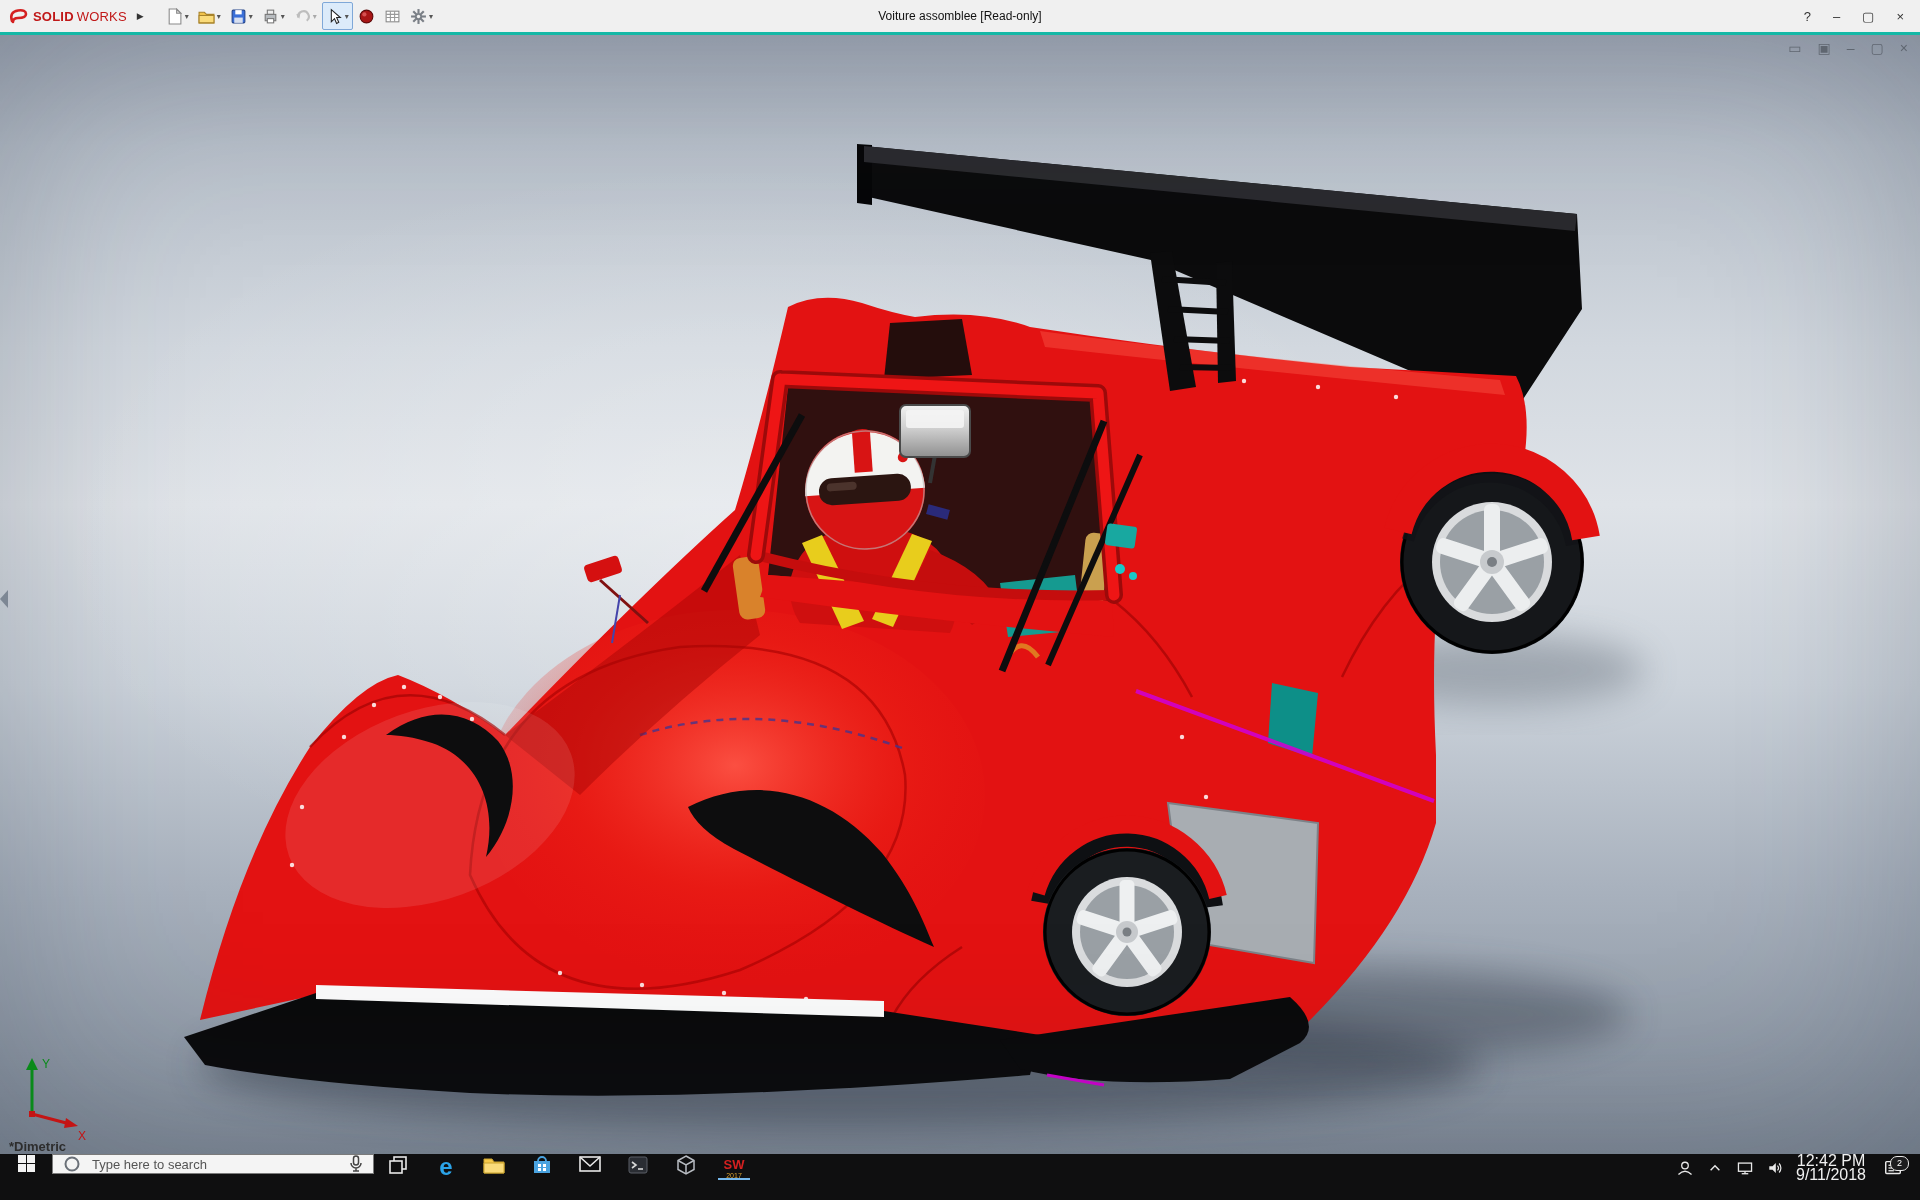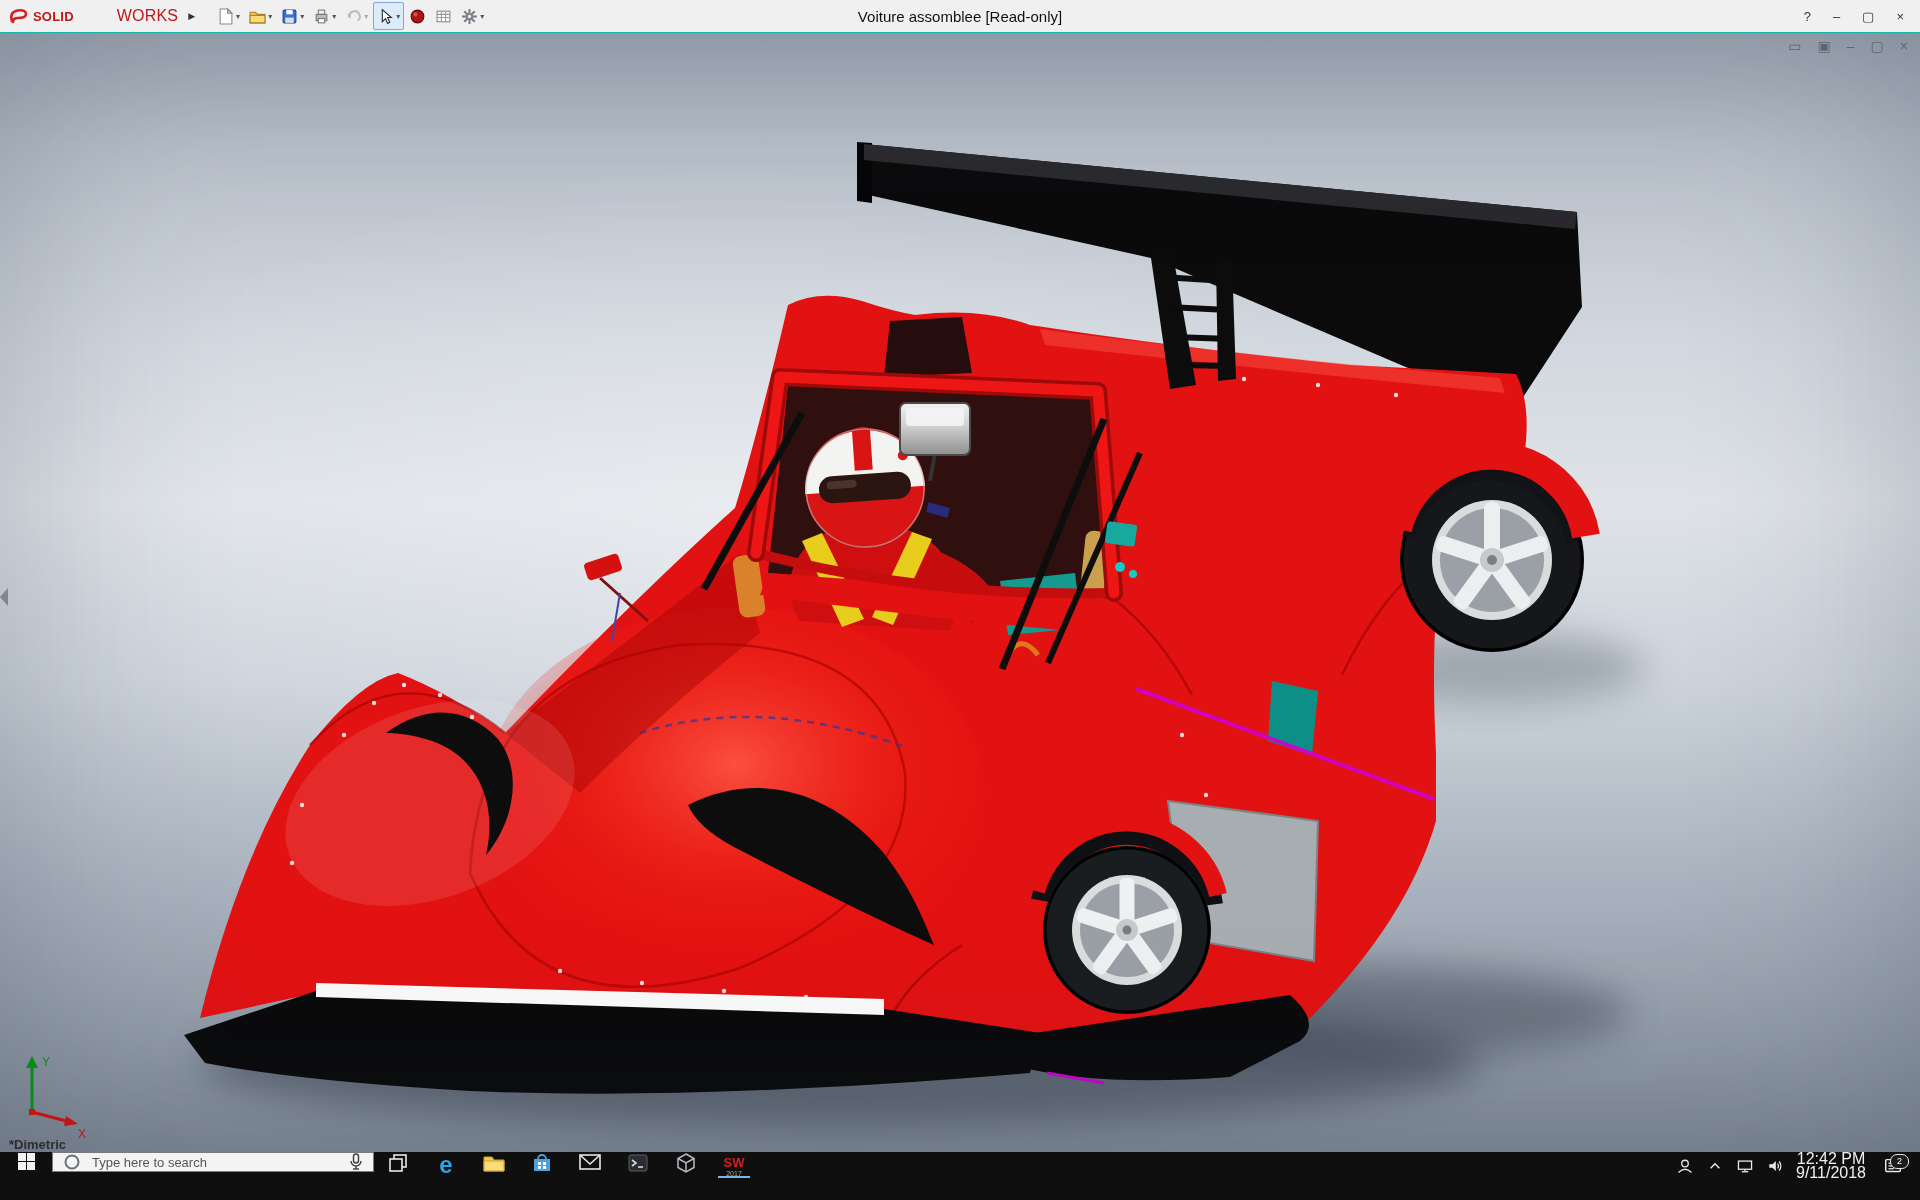--- a/index.html
+++ b/index.html
@@ -1,31 +1,31 @@
 <!DOCTYPE html>
 <html style="--car-red: #e31212; --car-red-dark: #a80404; --wing-black: #0b0b0c; --harness-yellow: #e8cd1c; --teal: #159a90; --magenta: #cf00cf; --orange-pad: #d9822b; --taskbar-bg: #0f0f10; --titlebar-bg: #f0f0f0; --accent-blue: #2ba3e8;"><head>
 <meta charset="utf-8">
 <style>
   html,body{margin:0;padding:0;background:#000;}
   .screen{position:relative;width:1920px;height:1200px;overflow:hidden;
     font-family:"Liberation Sans",sans-serif;-webkit-font-smoothing:antialiased;}
 
   
   .titlebar{position:relative;height:32px;background:var(--titlebar-bg,#f0f0f0);
-    border-bottom:1px solid #14b8a6;display:flex;align-items:center;z-index:5;text-align:right;}
+    border-bottom:3px solid #14b8a6;display:flex;align-items:center;z-index:5;text-align:right;}
   .brand{display:flex;align-items:center;gap:3px;padding:0 6px 0 8px;}
   .brand .solid{font-weight:bold;color:#c01818;font-size:13px;letter-spacing:.2px;}
-  .brand .works{color:#c01818;font-size:16px;letter-spacing:.2px;margin-left:40px;}
+  .brand .works{color:#c01818;font-size:13px;letter-spacing:.2px;}
   .menu-exp{font-size:9px;color:#333;padding:0 8px 0 4px;cursor:default;}
   .toolbar{display:flex;align-items:center;gap:1px;margin-left:10px;}
   .tb-btn{display:flex;align-items:center;height:26px;padding:0 3px;border:1px solid transparent;border-radius:2px;}
   .tb-btn.pressed{background:#dcebfa;border-color:#7fa8d8;}
   .tb-btn.disabled{opacity:.45;}
   .caret{font-size:8px;color:#555;margin-left:2px;}
-  .tb-title{position:absolute;left:50%;transform:translateX(-50%);font-size:15px;color:#111;white-space:nowrap;}
+  .tb-title{position:absolute;left:50%;transform:translateX(-50%);font-size:12px;color:#111;white-space:nowrap;}
   .win-controls{margin-left:auto;display:flex;align-items:center;gap:22px;padding-right:16px;font-size:13px;color:#333;}
   .win-controls span{cursor:default;line-height:1;}
 
   
   .viewport{position:relative;height:1119px;overflow:hidden;
     background:linear-gradient(180deg,#a3abb8 0%,#b9c1cb 10%,#d2d8df 28%,#dfe3e8 42%,#ccd3db 58%,#a9b2be 76%,#8f99a6 92%,#828c99 100%);}
   .viewport::before{content:"";position:absolute;inset:0;
     background:radial-gradient(ellipse 950px 520px at 38% 45%,rgba(255,255,255,.32),rgba(255,255,255,0) 72%);}
   .viewport::after{content:"";position:absolute;inset:0;box-shadow:inset 0 0 220px rgba(35,45,65,.28);pointer-events:none;}
   .scene{position:absolute;inset:0;width:100%;height:100%;}

